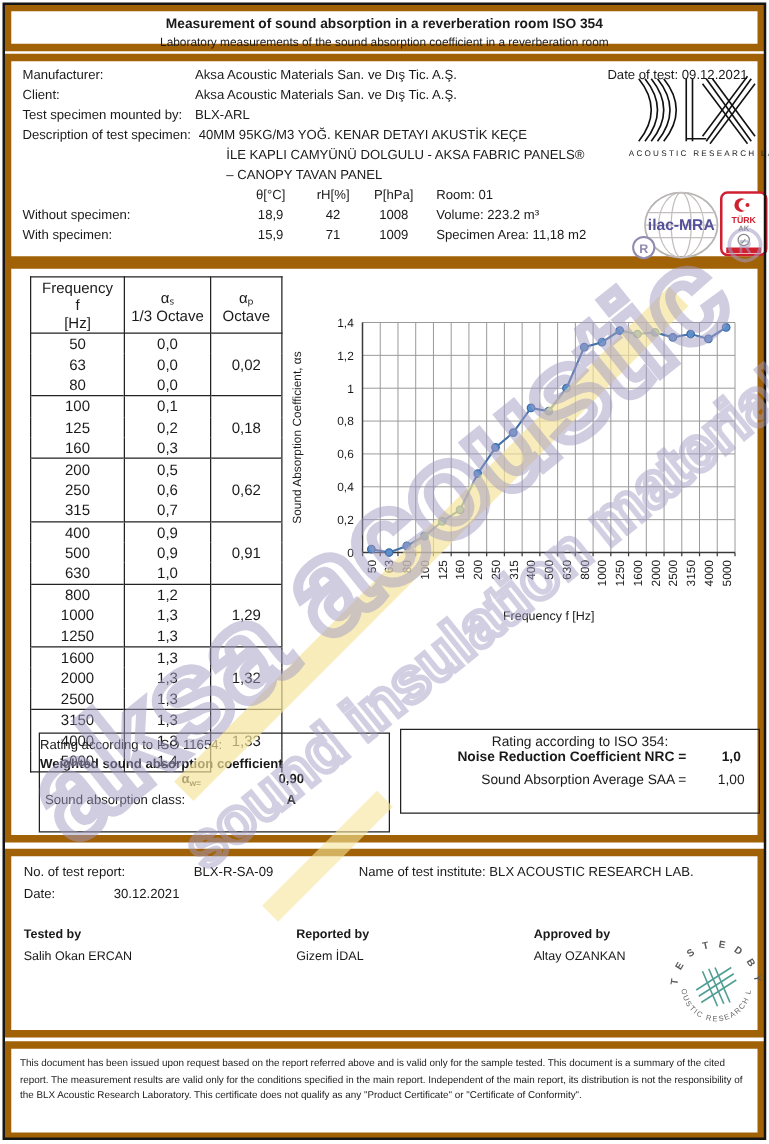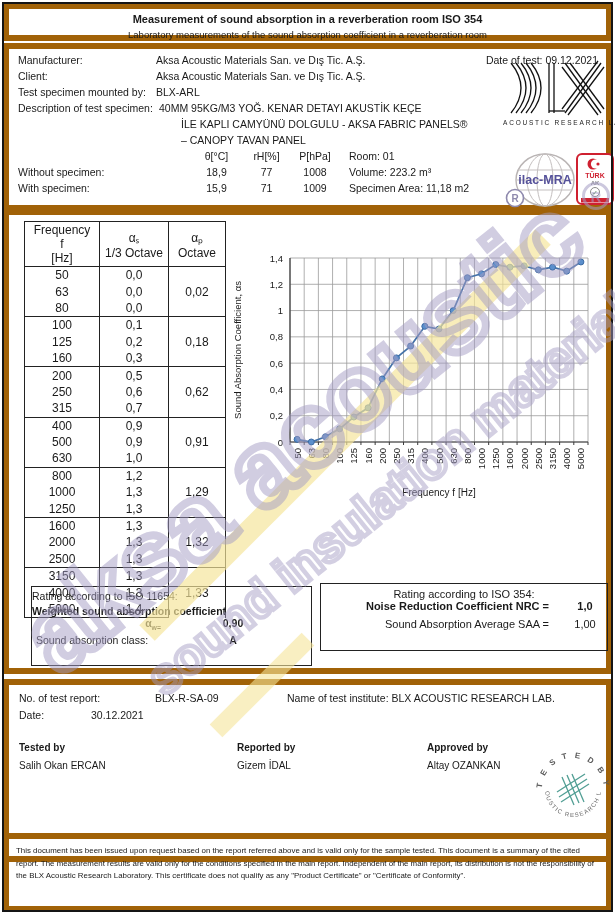--- a/index.html
+++ b/index.html
@@ -6,21 +6,21 @@
     font-family:"Liberation Sans",sans-serif;color:#1a1a1a;}
   .page{position:relative;width:615px;height:915px;background:#fff;}
   .sec{position:absolute;left:3px;width:609px;border:6px solid #a16207;box-sizing:border-box;background:transparent;}
   .frame{position:absolute;left:2px;top:2px;width:611px;height:910px;border:2px solid #151515;box-sizing:border-box;pointer-events:none;}
   #titlebox{top:3px;height:38px;text-align:center;}
   #titlebox .t1{font-size:11px;font-weight:bold;margin-top:4px;}
   #titlebox .t2{font-size:9.5px;margin-top:4px;}
   #infobox{top:43px;height:168px;font-size:10.5px;}
   #infobox .abs{position:absolute;white-space:nowrap;}
   #bodybox{top:209px;height:465px;}
-  #reportbox{top:679px;height:183px;font-size:10.5px;}
+  #reportbox{top:679px;height:151px;font-size:10.5px;}
   #reportbox .abs{position:absolute;white-space:nowrap;}
   #footerbox{top:833px;height:79px;}
   #footerbox .disc{font-size:7.9px;line-height:1.6;padding:6px 7px;}
   
   #freqtbl{position:absolute;left:15px;top:6px;border-collapse:collapse;font-size:12px;}
   #freqtbl td,#freqtbl th{border-left:1px solid #222;border-right:1px solid #222;padding:0 2px;text-align:center;height:16.4px;font-weight:normal;}
   #freqtbl thead th{border-bottom:1px solid #222;border-top:1px solid #222;height:auto;padding:1px 2px;}
   #freqtbl tr.gstart td{border-top:1px solid #222;}
   #freqtbl tr:last-child td{border-bottom:1px solid #222;}
   #freqtbl .c1{width:70px;} #freqtbl .c2{width:64px;} #freqtbl .c3{width:52px;}
@@ -69,21 +69,21 @@
     <span class="abs" style="left:172px;top:69px">İLE KAPLI CAMYÜNÜ  DOLGULU - AKSA FABRIC PANELS®</span>
     <span class="abs" style="left:172px;top:85px">– CANOPY TAVAN PANEL</span>
 
     <span class="abs" style="left:180px;top:101px;width:55px;text-align:center">θ[°C]</span>
     <span class="abs" style="left:235px;top:101px;width:45px;text-align:center">rH[%]</span>
     <span class="abs" style="left:277px;top:101px;width:58px;text-align:center">P[hPa]</span>
     <span class="abs" style="left:340px;top:101px">Room: 01</span>
 
     <span class="abs" style="left:9px;top:117px">Without specimen:</span>
     <span class="abs" style="left:180px;top:117px;width:55px;text-align:center">18,9</span>
-    <span class="abs" style="left:235px;top:117px;width:45px;text-align:center">77</span>
+    <span class="abs" style="left:235px;top:117px;width:45px;text-align:center">42</span>
     <span class="abs" style="left:277px;top:117px;width:58px;text-align:center">1008</span>
     <span class="abs" style="left:340px;top:117px">Volume: 223.2 m³</span>
 
     <span class="abs" style="left:9px;top:133px">With specimen:</span>
     <span class="abs" style="left:180px;top:133px;width:55px;text-align:center">15,9</span>
     <span class="abs" style="left:235px;top:133px;width:45px;text-align:center">71</span>
     <span class="abs" style="left:277px;top:133px;width:58px;text-align:center">1009</span>
     <span class="abs" style="left:340px;top:133px">Specimen Area: 11,18 m2</span>
 
     <div class="abs" style="left:494px;top:10px;width:108px;text-align:center">

